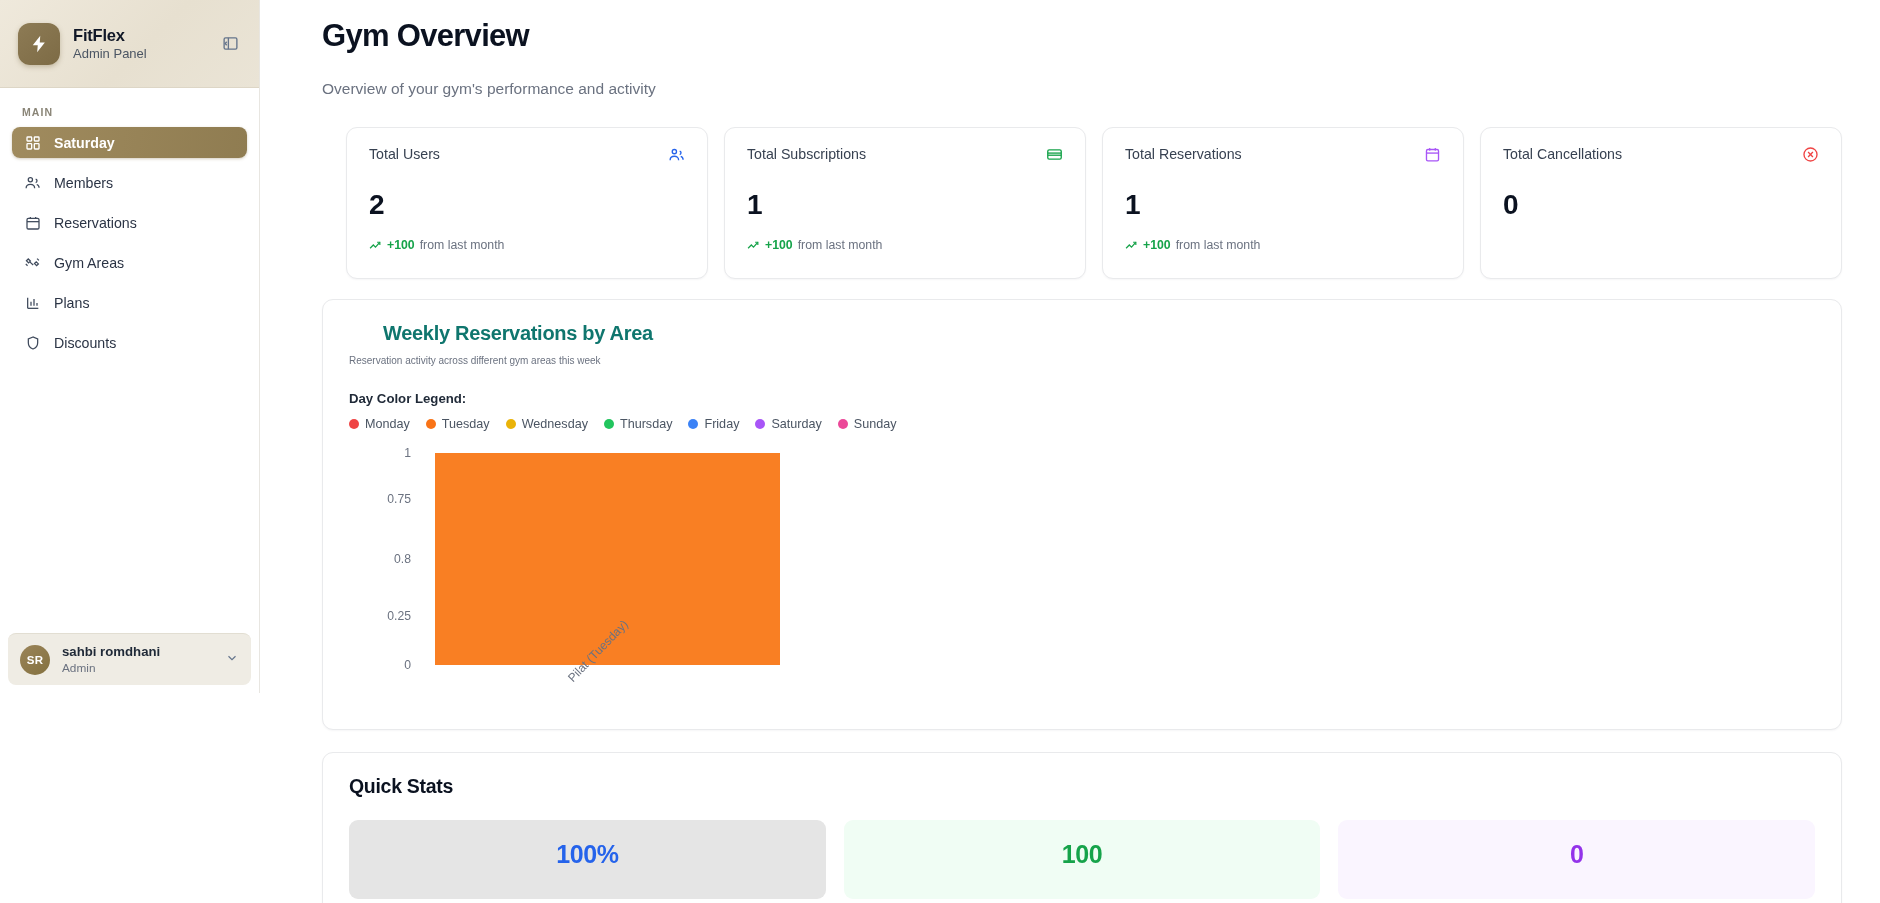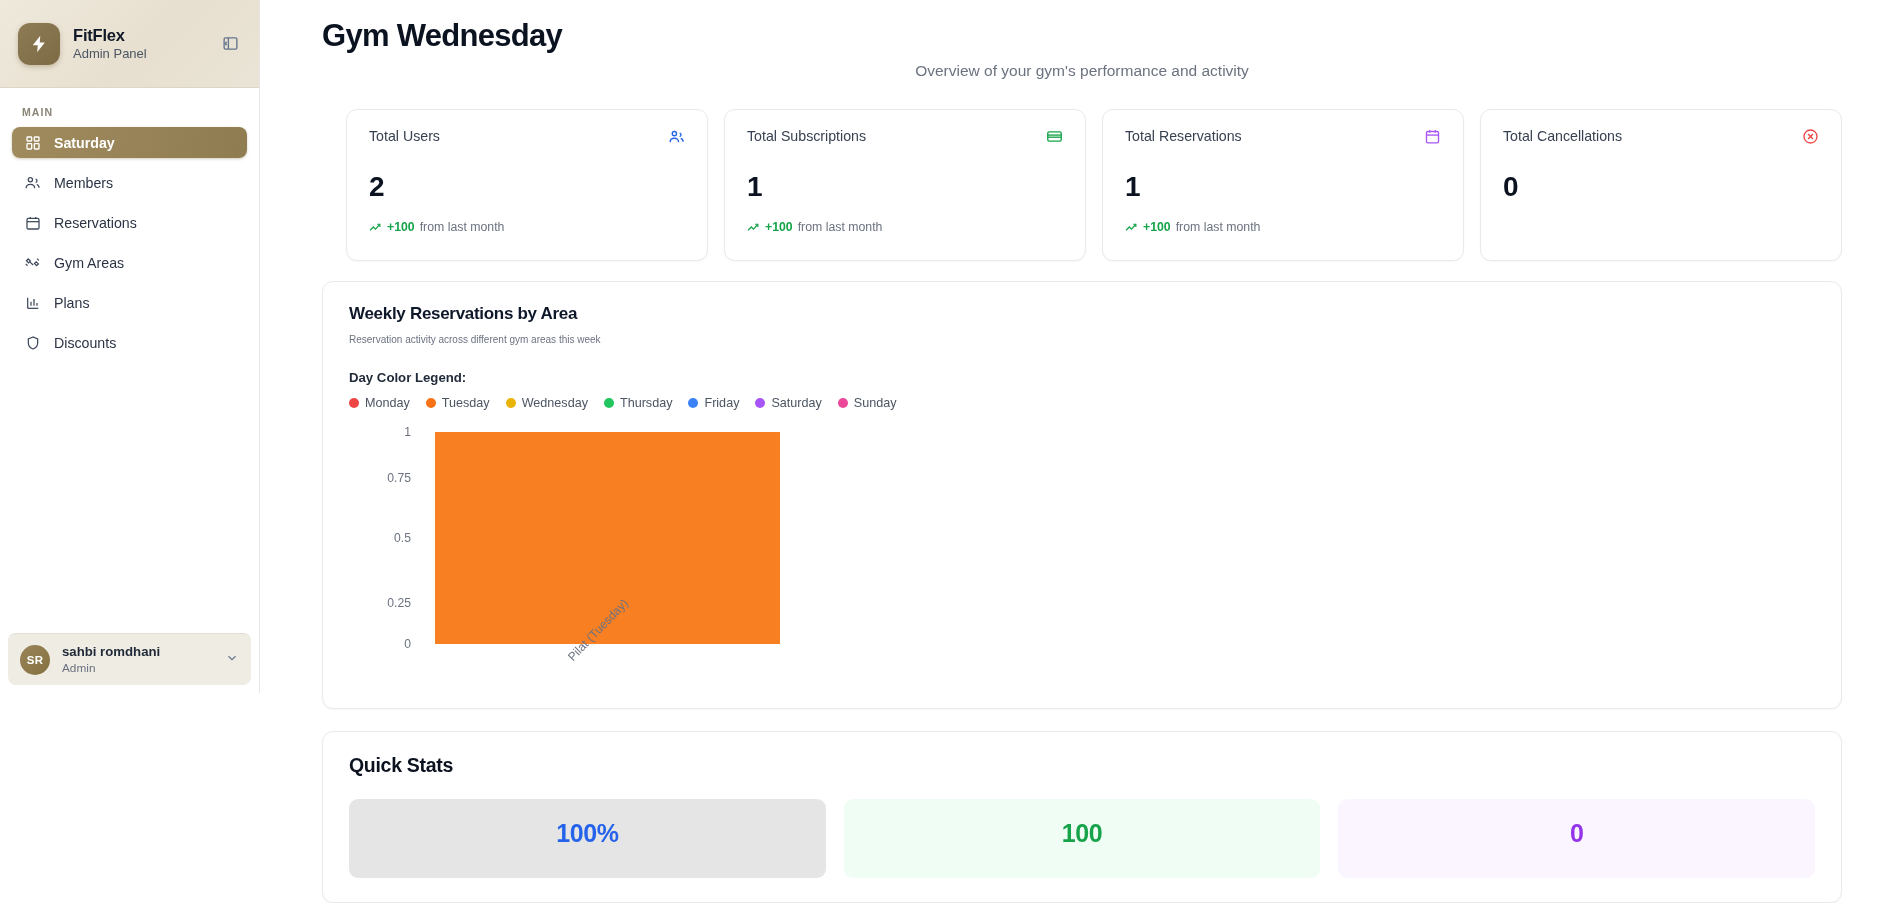--- a/index.html
+++ b/index.html
@@ -83,21 +83,21 @@
   .user-role { font-size: 11.8px; color: #6b7280; margin-top: 1px; }
   .chev { color: #64748b; }
 
   
   #main {
     flex: 1; height: 903px; overflow: hidden;
     background: #ffffff;
     padding: 18px 38px 0 62px;
   }
   .page-title { font-size: 31px; font-weight: bold; color: #0b1220; letter-spacing: -.7px; }
-  .page-sub { font-size: 15.5px; color: #6b7280; margin-top: 8px; text-align: center; }
+  .page-sub { font-size: 15.5px; color: #6b7280; margin-top: 26px; }
 
   .stat-row { display: flex; gap: 16px; margin-top: 29px; padding-left: 24px; }
   .stat-card {
     flex: 1;
     border: 1px solid #e9eaec;
     border-radius: 11px;
     background: #fff;
     padding: 18px 22px 16px 22px;
     min-height: 152px;
     box-shadow: 0 1px 2px rgba(16,24,40,.04);
@@ -111,21 +111,21 @@
   .stat-trend .tval { color: #16a34a; font-weight: bold; }
 
   .panel {
     margin-top: 20px;
     border: 1px solid #e9eaec;
     border-radius: 11px;
     background: #fff;
     box-shadow: 0 1px 2px rgba(16,24,40,.04);
     padding: 22px 26px 20px 26px;
   }
-  .panel-title { font-size: 17px; font-weight: bold; color: #0f172a; letter-spacing: -.3px; }
+  .panel-title { font-size: 20px; font-weight: bold; color: #0f766e; letter-spacing: -.3px; margin-left: 34px; }
   .panel-sub { font-size: 10px; color: #6b7280; margin-top: 10px; }
 
   .legend-title { font-size: 13.2px; font-weight: bold; color: #1f2937; margin-top: 25px; }
   .legend-row { display: flex; align-items: center; gap: 16px; margin-top: 11px; flex-wrap: wrap; }
   .legend-item { display: flex; align-items: center; gap: 6px; }
   .legend-dot { width: 10px; height: 10px; border-radius: 50%; flex: 0 0 10px; }
   .legend-label { font-size: 12.6px; color: #4b5563; }
 
   
   .chart-area { position: relative; height: 256px; margin-top: 22px; }
@@ -275,21 +275,21 @@
       <span class="chev">
         <svg width="14" height="14" viewBox="0 0 24 24" fill="none" stroke="currentColor" stroke-width="2">
             <polyline points="6 9 12 15 18 9"></polyline>
           </svg>
       </span>
     </div>
   </aside>
 
   <main id="main">
 
-    <h1 class="page-title">Gym Wednesday</h1>
+    <h1 class="page-title">Gym Overview</h1>
     <div class="page-sub">Overview of your gym's performance and activity</div>
 
     <div class="stat-row" id="stat-row">
         <div class="stat-card">
           <div class="stat-head">
             <span class="stat-label">Total Users</span>
             <span class="stat-icon"><svg width="17" height="17" viewBox="0 0 24 24" fill="none" stroke="#2563eb" stroke-width="1.9">
                 <circle cx="9" cy="8" r="3"></circle>
                 <path d="M3 20c0-3.3 2.7-5.5 6-5.5s6 2.2 6 5.5"></path>
                 <path d="M16.5 7.2a2.6 2.6 0 0 1 0 5"></path>
@@ -397,22 +397,22 @@
           <div class="legend-item">
             <span class="legend-dot" style="background:#ec4899"></span>
             <span class="legend-label">Sunday</span>
           </div>
         </div>
 
       <div class="chart-area">
         <div class="y-axis" id="y-axis">
             <div class="y-tick" style="top: 0px;">1</div>
             <div class="y-tick" style="top: 46px;">0.75</div>
-            <div class="y-tick" style="top: 106px;">0.5</div>
-            <div class="y-tick" style="top: 171px;">0.25</div>
+            <div class="y-tick" style="top: 106px;">0.8</div>
+            <div class="y-tick" style="top: 163px;">0.25</div>
             <div class="y-tick" style="top: 212px;">0</div>
           </div>
         <div class="plot" id="plot-area">
             <div class="bar" style="height: 212px; left: 0px; background: rgb(249, 127, 35);"></div>
             <div class="x-label" style="left: 130px;">Pilat (Tuesday)</div>
           </div>
       </div>
     </section>
 
     <section class="quick-panel">

